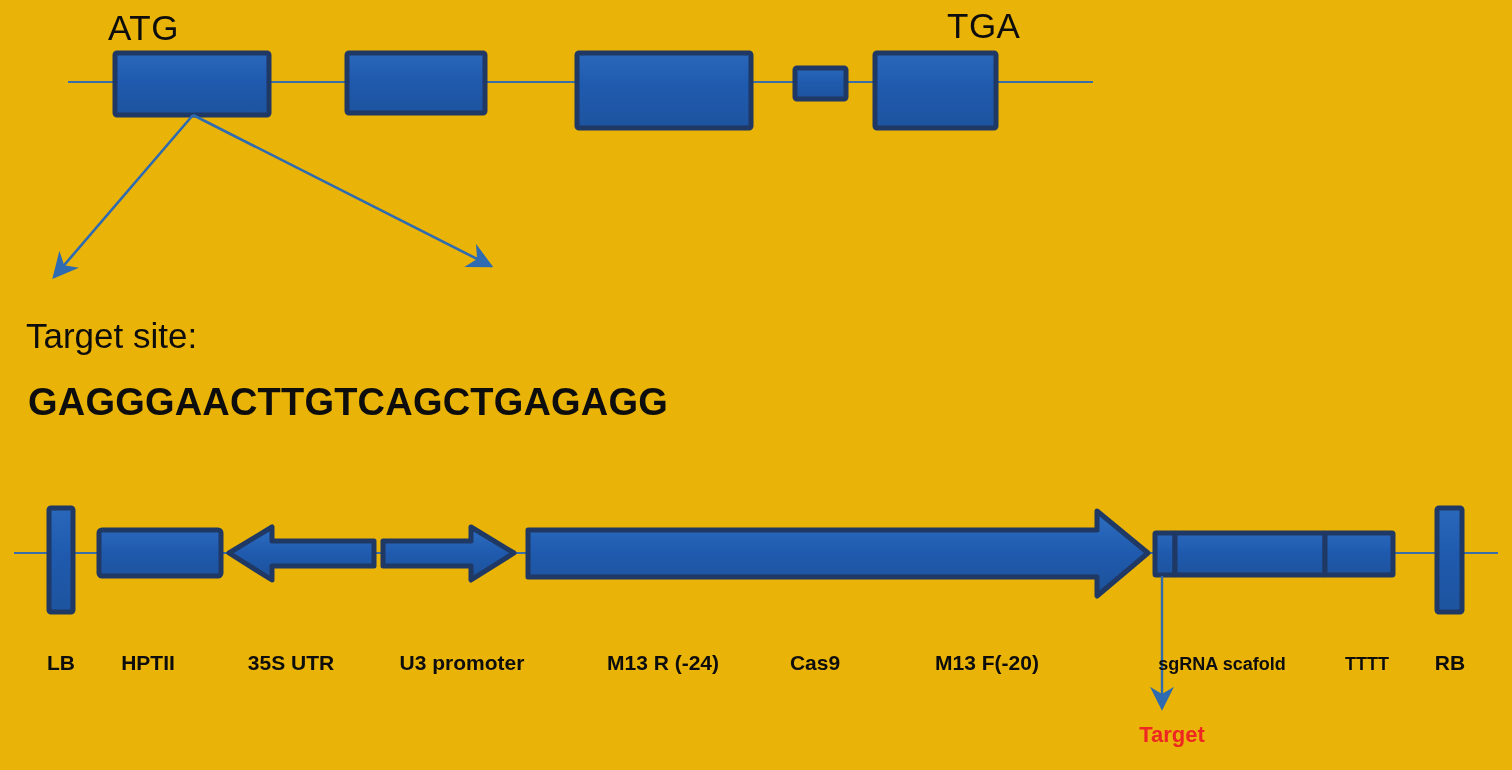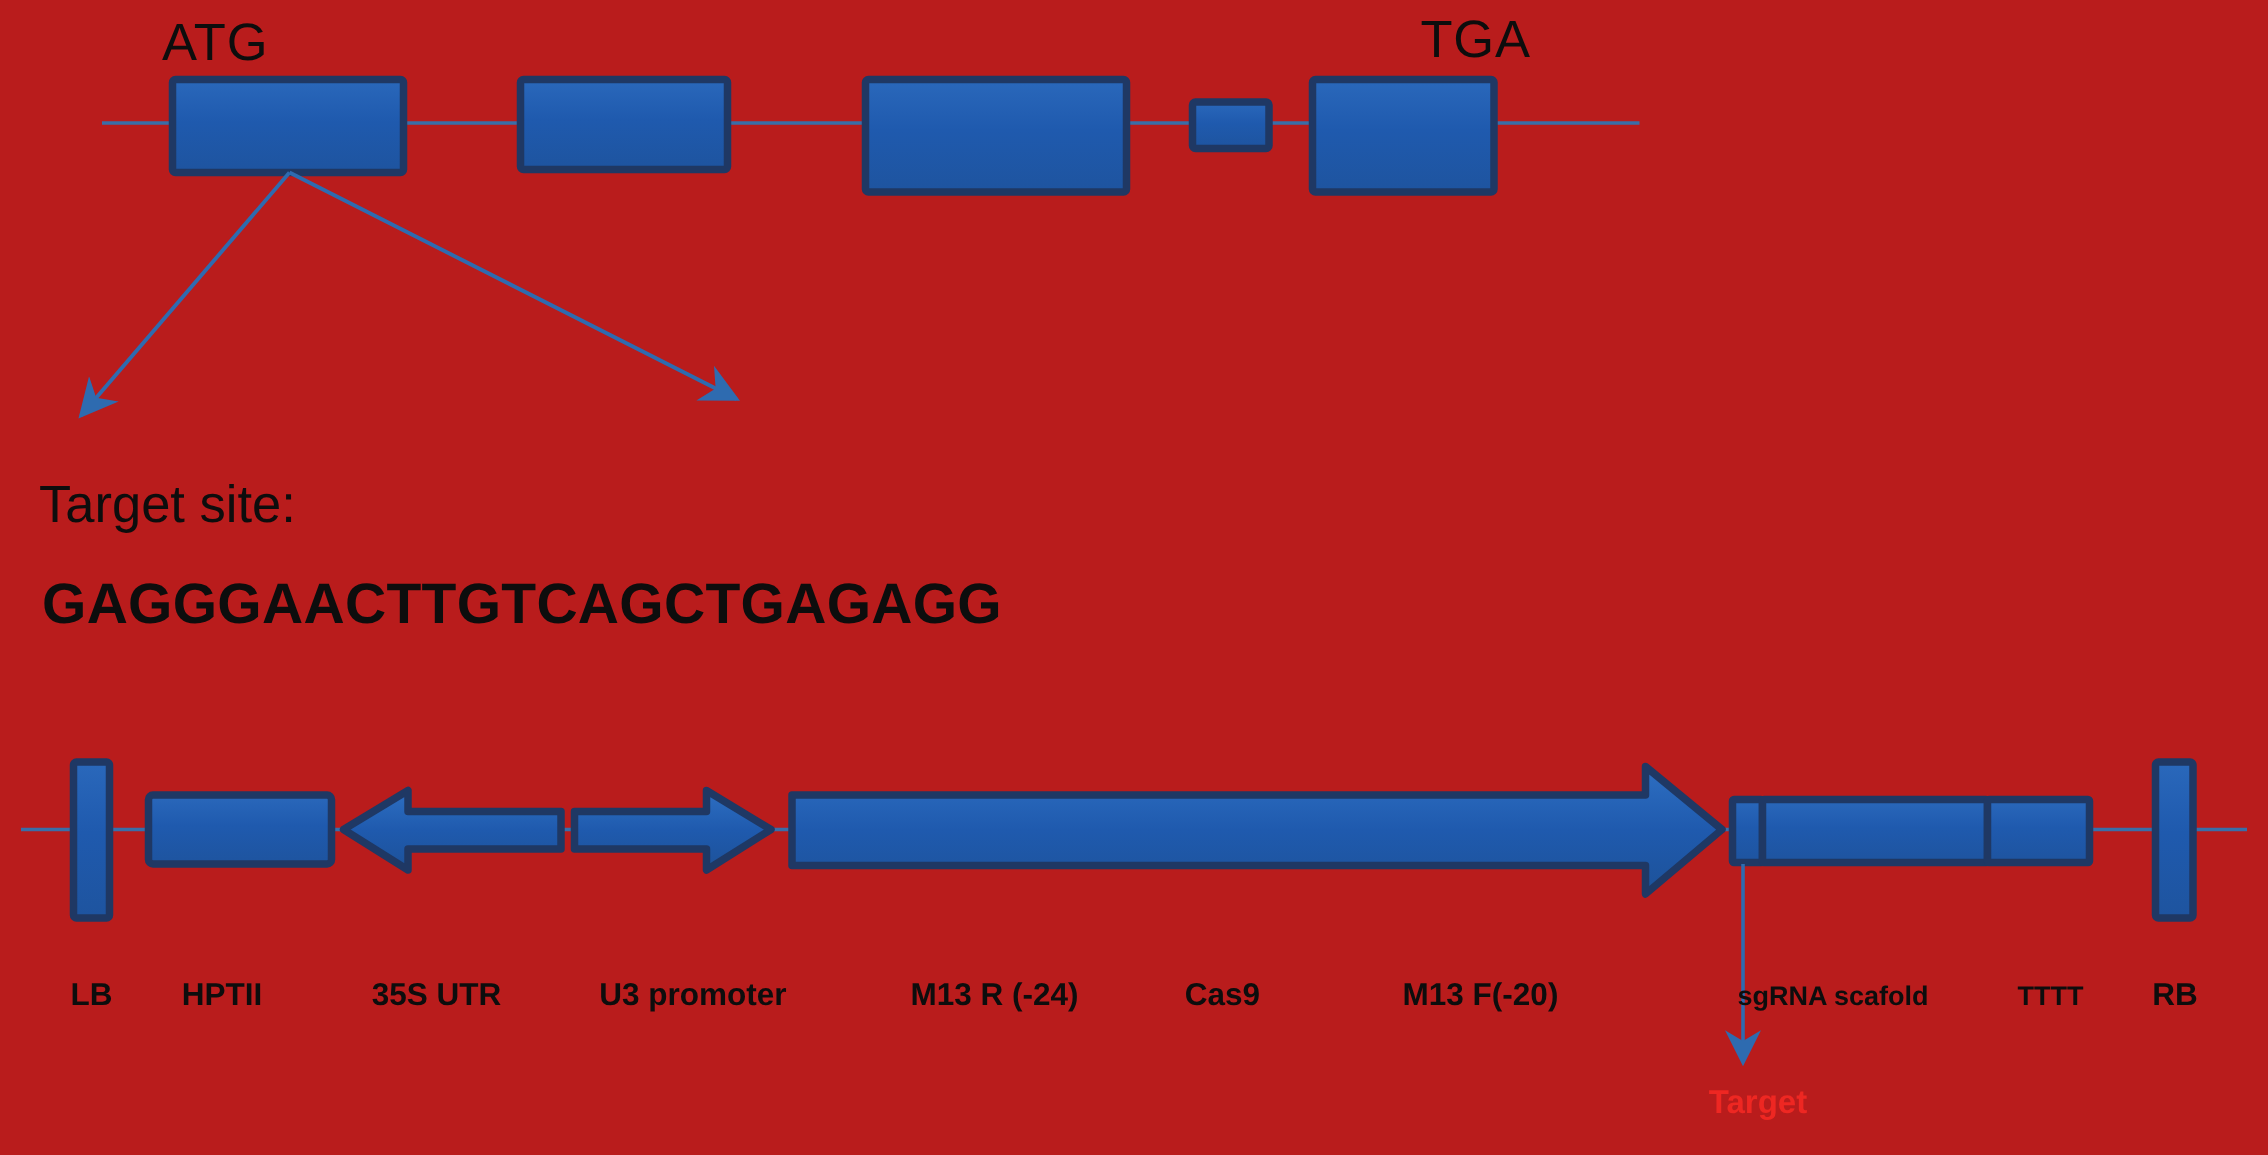--- a/index.html
+++ b/index.html
@@ -11,21 +11,21 @@
   body {
     font-family: "Liberation Sans", sans-serif;
     width: 1512px;
     height: 770px;
     overflow: hidden;
   }
   #figure-root {
     position: relative;
     width: 1512px;
     height: 770px;
-    background: #b91c1c;
+    background: #eab308;
   }
   svg.fig-layer {
     position: absolute;
     left: 0;
     top: 0;
     width: 1512px;
     height: 770px;
   }
   .txt-codon {
     font-family: "Liberation Sans", sans-serif;

